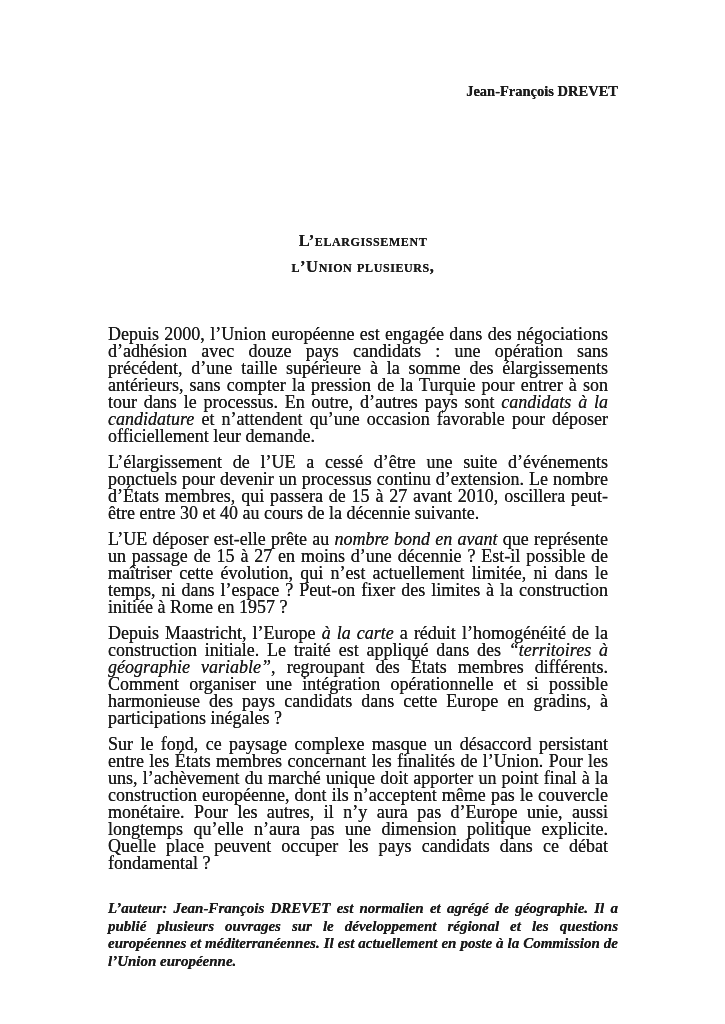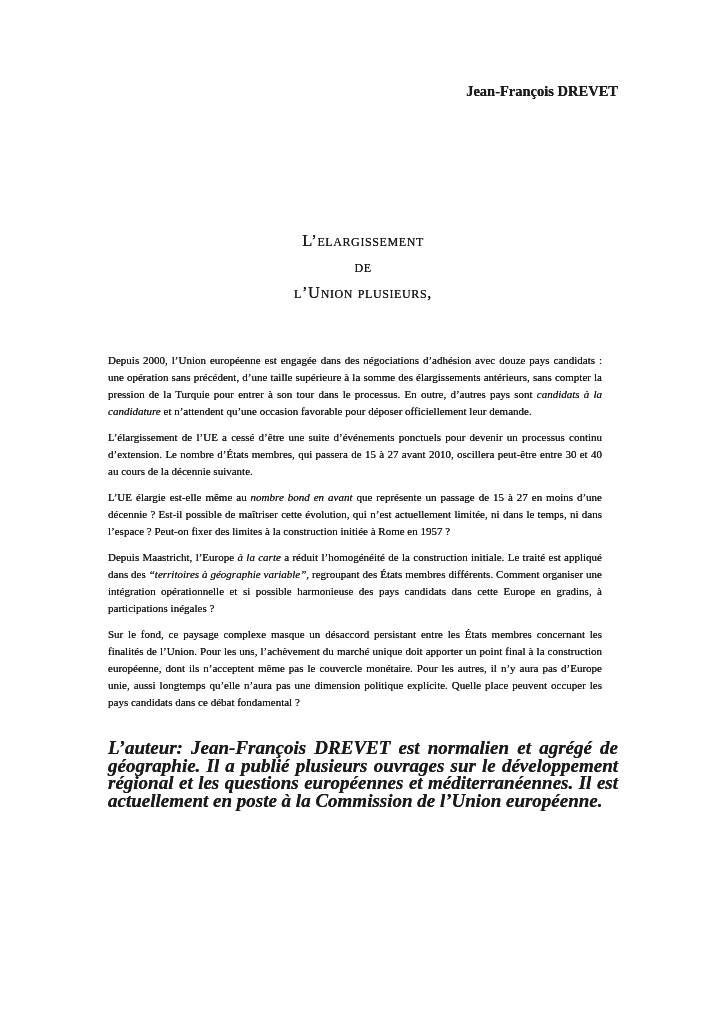--- a/index.html
+++ b/index.html
@@ -29,63 +29,62 @@
     text-align: right;
     font-weight: bold;
     font-size: 14.5px;
     line-height: 18px;
   }
   .title-block {
     margin-top: 128px;
     text-align: center;
   }
   .title-line {
-    font-weight: normal;
+    font-weight: bold;
     font-variant: small-caps;
     font-size: 16.5px;
     line-height: 26px;
     letter-spacing: 0.6px;
   }
   .article-body {
     margin-top: 46px;
   }
   .article-body p {
-    margin: 0 16px 9px 0;
-    font-size: 11px;
+    margin: 0 10px 9px 0;
+    font-size: 18px;
     line-height: 17px;
     text-align: justify;
   }
   .author-bio {
     margin-top: 28px;
-    font-size: 19px;
+    font-size: 15px;
     line-height: 17.5px;
     text-align: justify;
     font-style: italic;
     font-weight: bold;
   }
   .seg-italic { font-style: italic; }
 </style>
 </head>
 <body>
 
 <div class="page">
   <div class="content">
 
     <div class="author-line">Jean-François DREVET</div>
 
     <div class="title-block">
       <div class="title-line">L’elargissement</div>
-      <div class="title-line">de</div>
       <div class="title-line">l’Union plusieurs,</div>
     </div>
 
     <div class="article-body">
       <p><span>Depuis 2000, l’Union européenne est engagée dans des négociations d’adhésion avec douze pays candidats : une opération sans précédent, d’une taille supérieure à la somme des élargissements antérieurs, sans compter la pression de la Turquie pour entrer à son tour dans le processus. En outre, d’autres pays sont </span><span class="seg-italic">candidats à la candidature</span><span> et n’attendent qu’une occasion favorable pour déposer officiellement leur demande.</span></p>
       <p><span>L’élargissement de l’UE a cessé d’être une suite d’événements ponctuels pour devenir un processus continu d’extension. Le nombre d’États membres, qui passera de 15 à 27 avant 2010, oscillera peut-être entre 30 et 40 au cours de la décennie suivante.</span></p>
-      <p><span>L’UE élargie est-elle même au </span><span class="seg-italic">nombre bond en avant</span><span> que représente un passage de 15 à 27 en moins d’une décennie ? Est-il possible de maîtriser cette évolution, qui n’est actuellement limitée, ni dans le temps, ni dans l’espace ? Peut-on fixer des limites à la construction initiée à Rome en 1957 ?</span></p>
+      <p><span>L’UE déposer est-elle prête au </span><span class="seg-italic">nombre bond en avant</span><span> que représente un passage de 15 à 27 en moins d’une décennie ? Est-il possible de maîtriser cette évolution, qui n’est actuellement limitée, ni dans le temps, ni dans l’espace ? Peut-on fixer des limites à la construction initiée à Rome en 1957 ?</span></p>
       <p><span>Depuis Maastricht, l’Europe </span><span class="seg-italic">à la carte</span><span> a réduit l’homogénéité de la construction initiale. Le traité est appliqué dans des </span><span class="seg-italic">“territoires à géographie variable”</span><span>, regroupant des États membres différents. Comment organiser une intégration opérationnelle et si possible harmonieuse des pays candidats dans cette Europe en gradins, à participations inégales ?</span></p>
       <p><span>Sur le fond, ce paysage complexe masque un désaccord persistant entre les États membres concernant les finalités de l’Union. Pour les uns, l’achèvement du marché unique doit apporter un point final à la construction européenne, dont ils n’acceptent même pas le couvercle monétaire. Pour les autres, il n’y aura pas d’Europe unie, aussi longtemps qu’elle n’aura pas une dimension politique explicite. Quelle place peuvent occuper les pays candidats dans ce débat fondamental ?</span></p>
     </div>
 
     <div class="author-bio"><span>L’auteur: Jean-François DREVET est normalien et agrégé de géographie. Il a publié plusieurs ouvrages sur le développement régional et les questions européennes et méditerranéennes. Il est actuellement en poste à la Commission de l’Union européenne.</span></div>
 
   </div>
 </div>
 
 </body></html>

